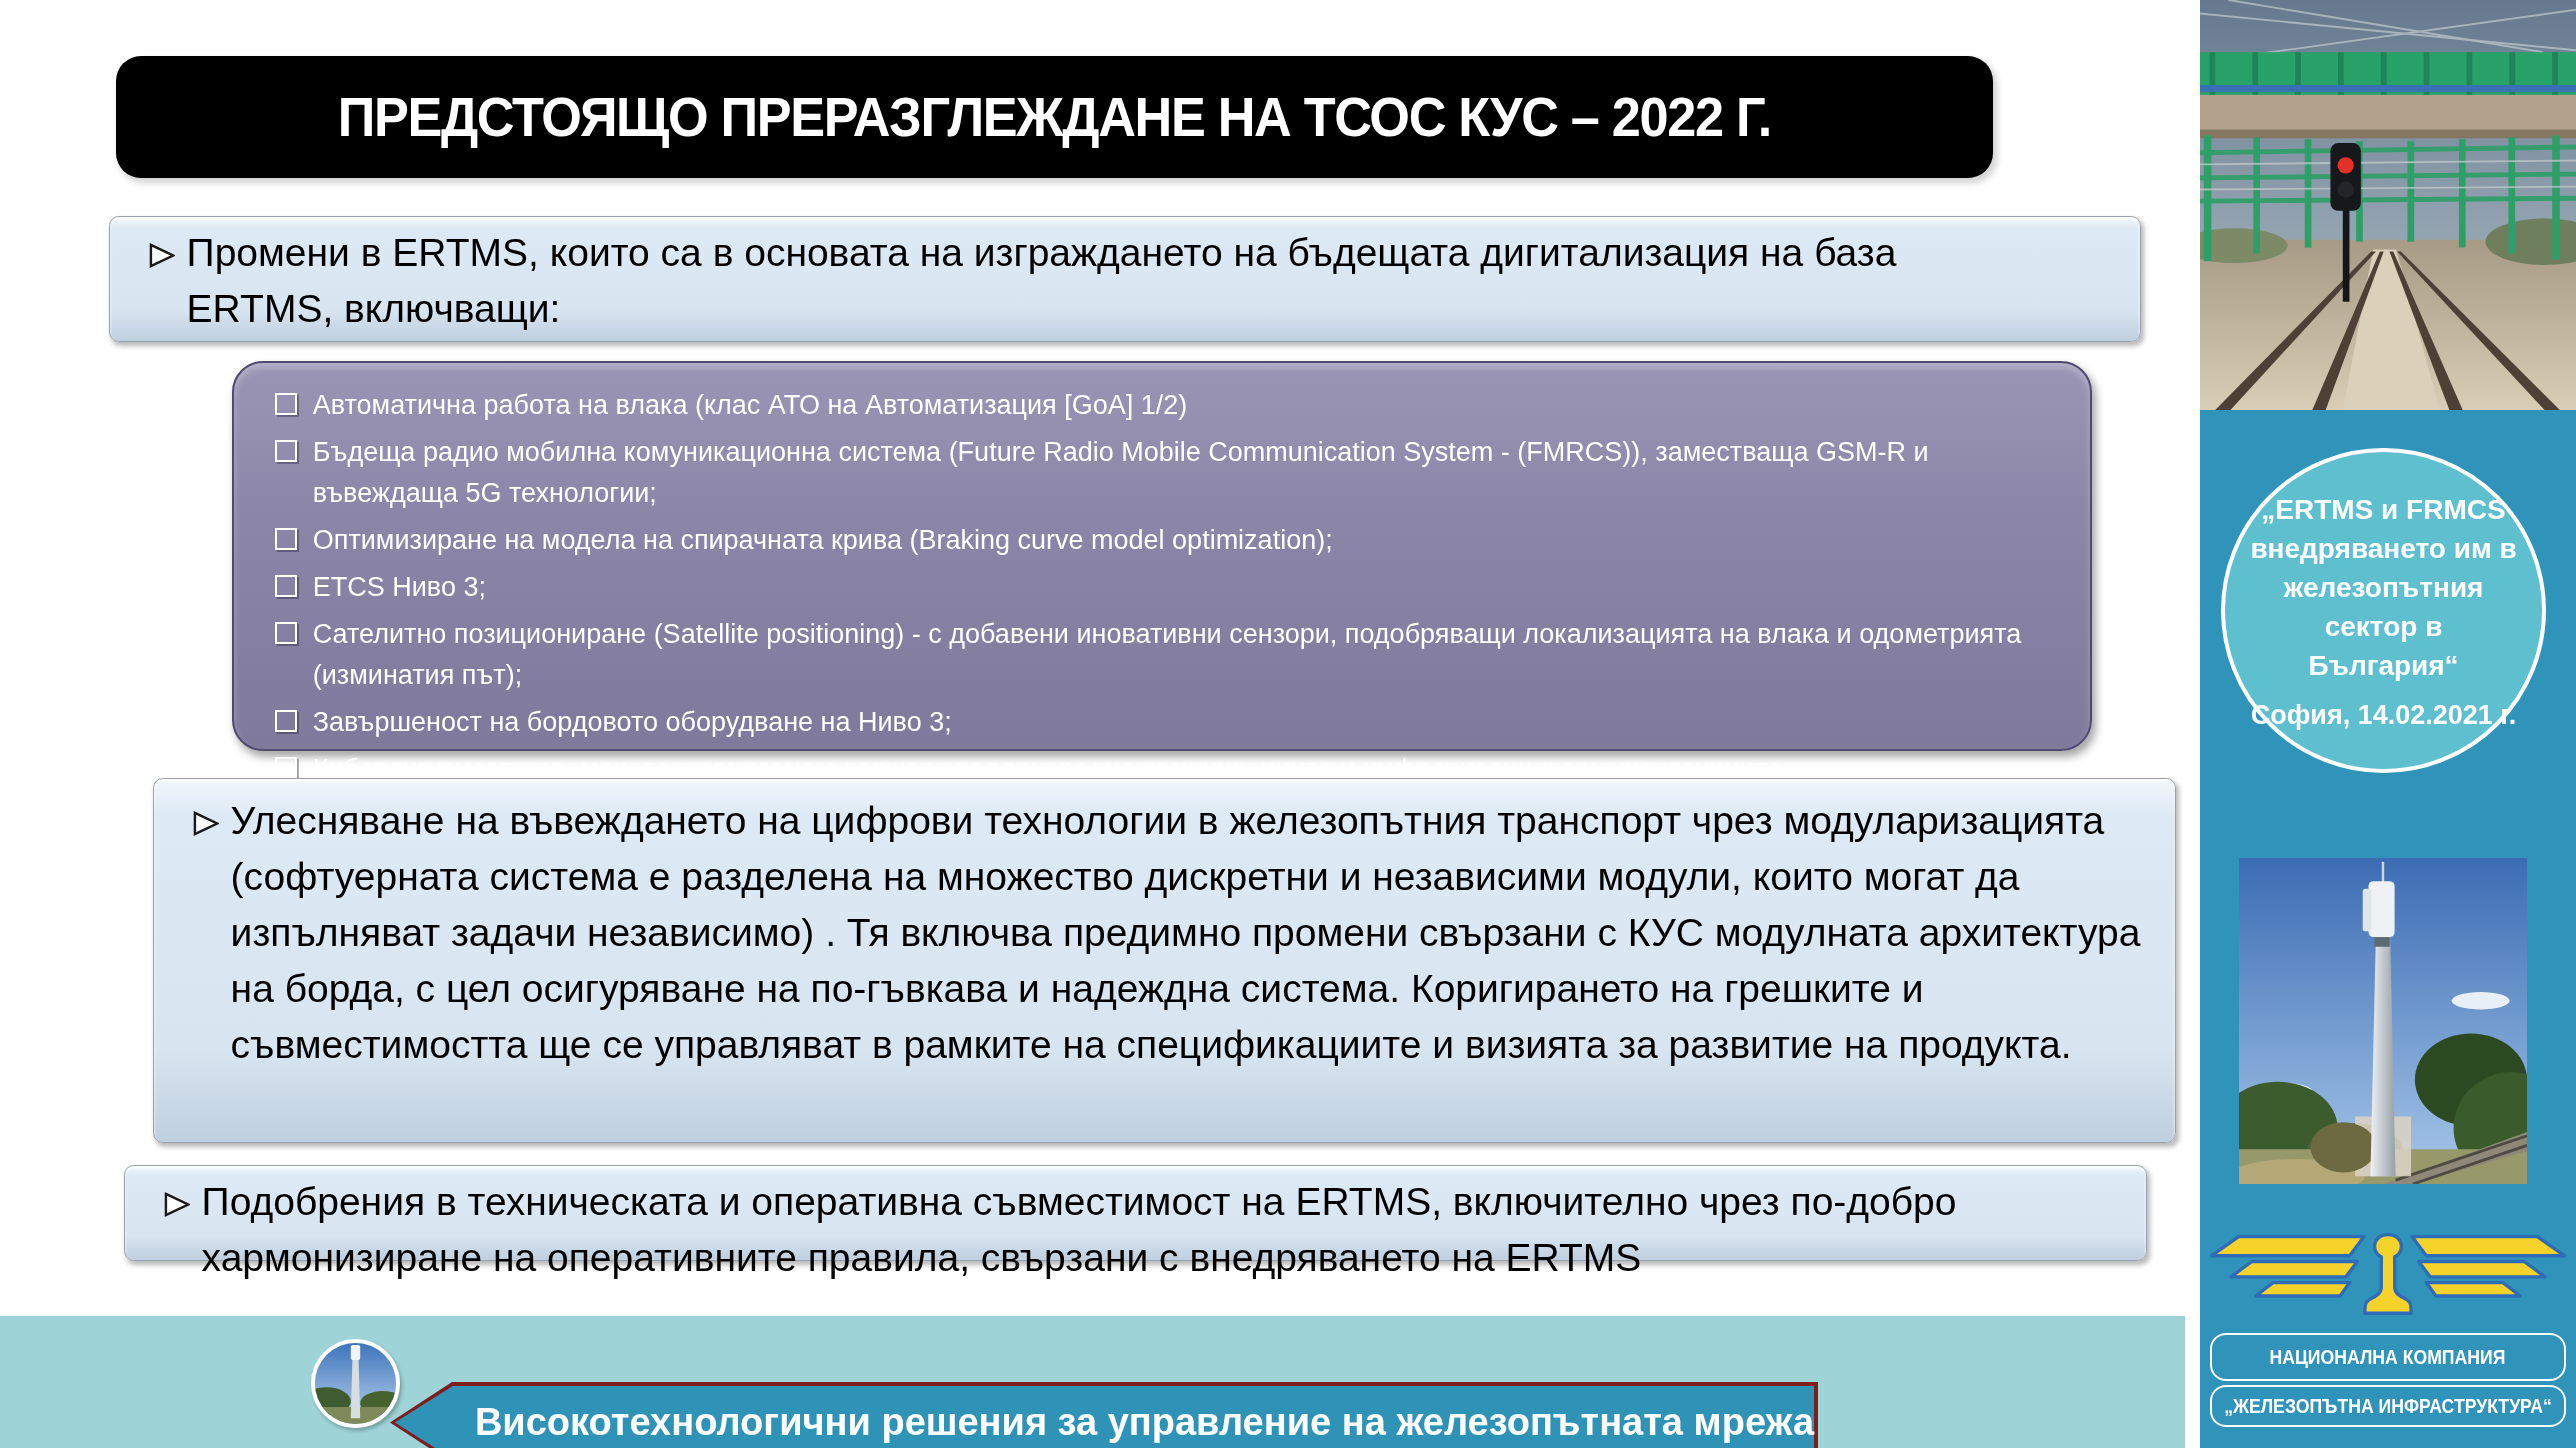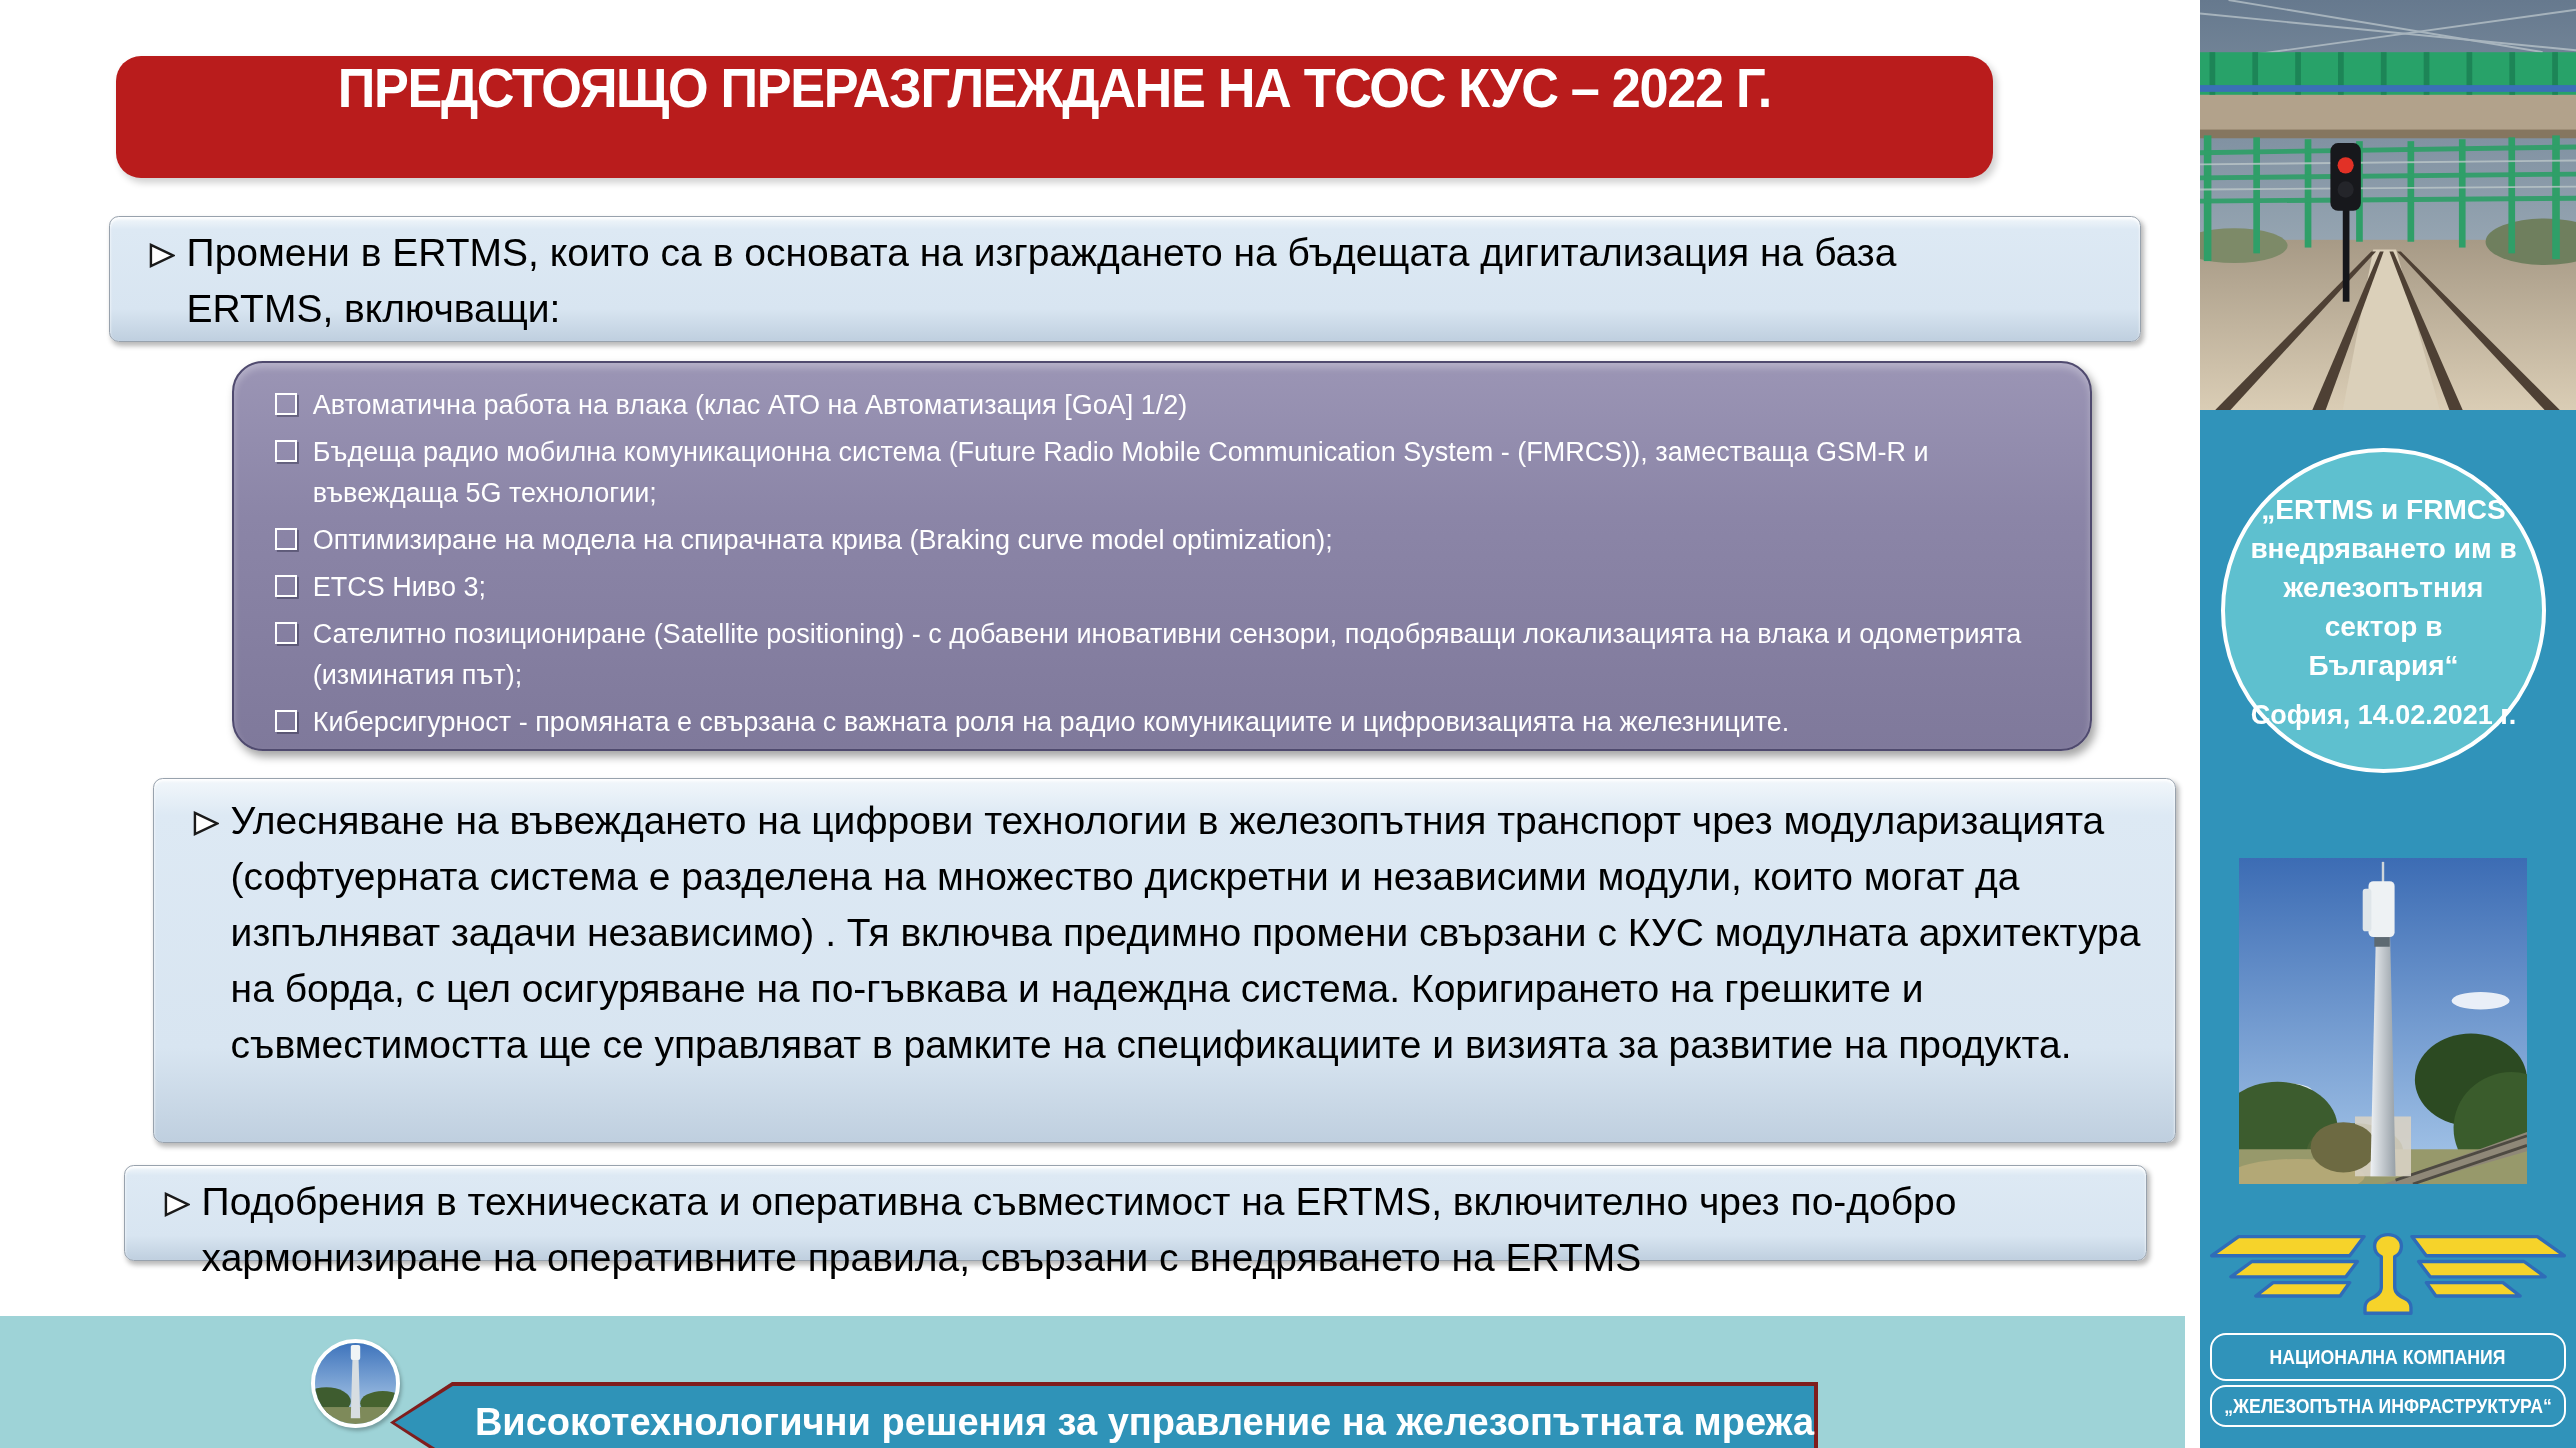--- a/index.html
+++ b/index.html
@@ -1,21 +1,21 @@
 <!DOCTYPE html>
 <html><head>
 <meta charset="utf-8">
 <style>
   html,body{margin:0;padding:0;background:#ffffff;}
   .slide{position:relative;width:2576px;height:1449px;overflow:hidden;background:#ffffff;
          font-family:"Liberation Sans",sans-serif;}
 
   
-  .title-box{position:absolute;left:116px;top:56px;width:1877px;height:122px;background:#b91c1c;
-             border-radius:25px;display:flex;align-items:flex-start;justify-content:center;
+  .title-box{position:absolute;left:116px;top:56px;width:1877px;height:122px;background:#000000;
+             border-radius:25px;display:flex;align-items:center;justify-content:center;
              box-shadow:3.9px 4.8px 7.7px rgba(0,0,0,.18);}
   .title-box span{color:#fff;font-weight:bold;font-size:55px;letter-spacing:-1.4px;
                   transform:scaleX(.95);white-space:nowrap;}
 
   
   .bluebox{position:absolute;box-sizing:border-box;
            background:linear-gradient(180deg,#f2f7fb 0%,#dde9f4 10%,#d8e5f1 74%,#bfcfdf 100%);
            border:1.9px solid #98a2ad;border-radius:9.7px;
            box-shadow:2.9px 3.9px 5.8px rgba(0,0,0,.28),inset 0 1.9px 2.9px #ffffff;
            display:flex;color:#000;}
@@ -98,20 +98,24 @@
           <span class="cbx"></span>
           <span>Оптимизиране на модела на спирачната крива (Braking curve model optimization);</span>
         </li>
       <li>
           <span class="cbx"></span>
           <span>ETCS Ниво 3;</span>
         </li>
       <li>
           <span class="cbx"></span>
           <span>Сателитно позициониране (Satellite positioning) - с добавени иновативни сензори, подобряващи локализацията на влака и одометрията (изминатия път);</span>
+        </li>
+      <li>
+          <span class="cbx"></span>
+          <span>Завършеност на бордовото оборудване на Ниво 3;</span>
         </li>
       <li>
           <span class="cbx"></span>
           <span>Киберсигурност - промяната е свързана с важната роля на радио комуникациите и цифровизацията на железниците.</span>
         </li>
     </ul>
   </div>
 
   <div class="bluebox" id="modularity">
     <svg class="arrow" width="26" height="27" viewBox="0 0 27 28">

